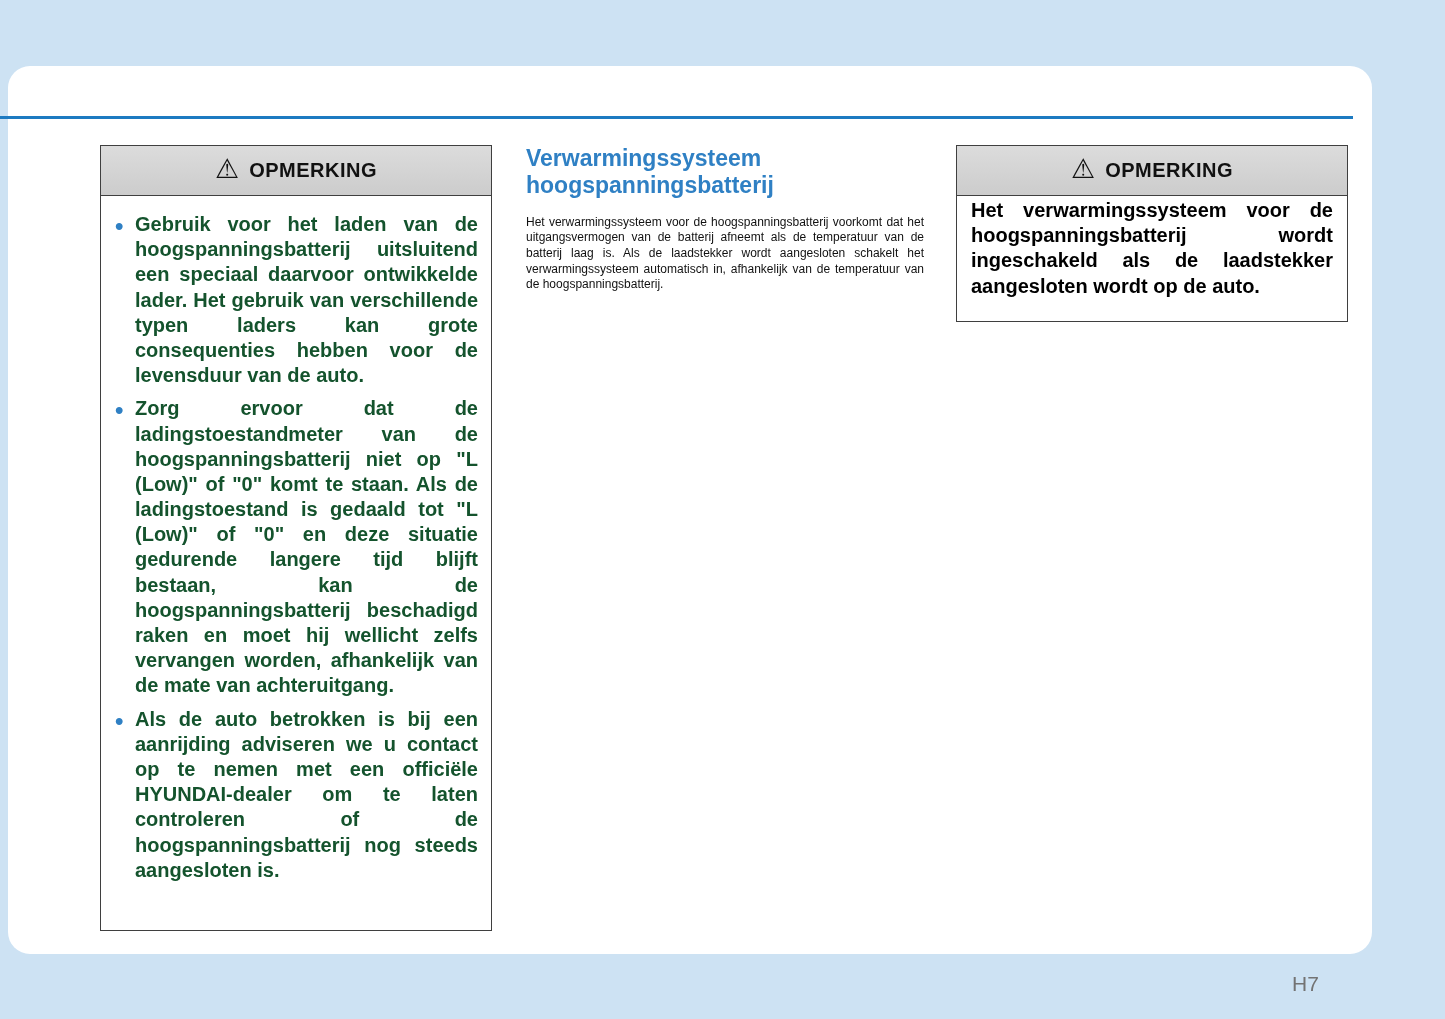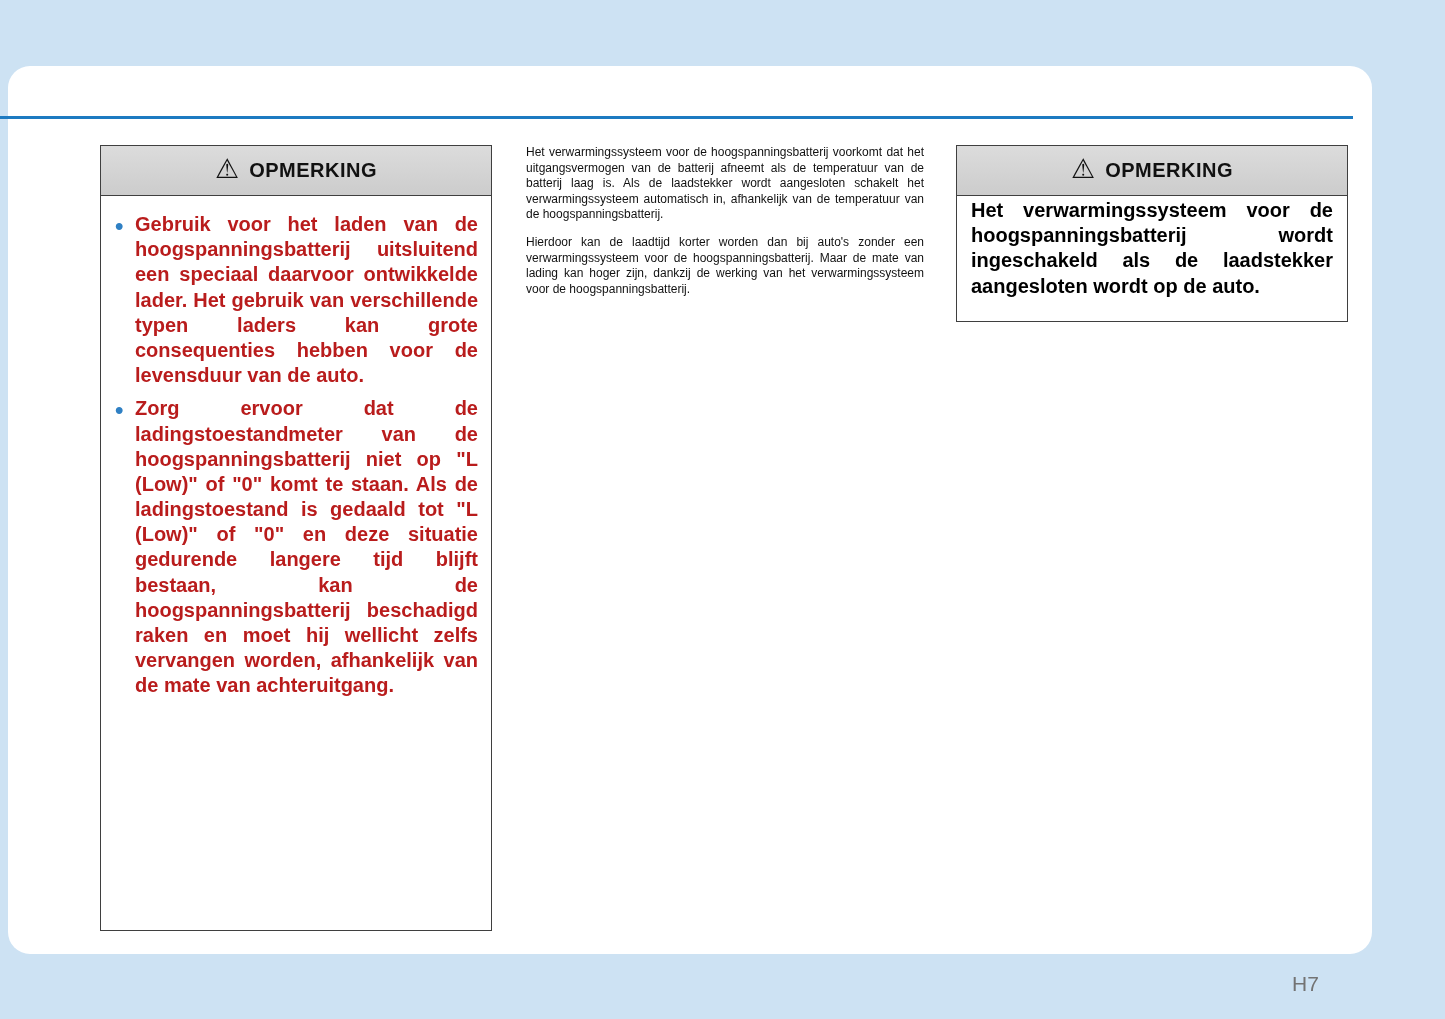--- a/index.html
+++ b/index.html
@@ -49,21 +49,21 @@
     padding:16px 13px 16px 8px;
   }
   .note-list li {
     position:relative;
     padding-left:26px;
     margin-bottom:8px;
     font-size:20px;
     font-weight:bold;
     line-height:1.26;
     text-align:justify;
-    color:#b91c1c;
+    color:#14532d;
   }
   .note-list li::before {
     content:"•";
     position:absolute;
     left:6px; top:-1px;
     color:#2f80c4;
     font-size:24px;
   }
   .note-body {
     padding:2px 14px 8px 14px;
@@ -119,26 +119,29 @@
         <span class="warn-icon">⚠</span>
         <span class="note-title">OPMERKING</span>
       </div>
       <ul class="note-list">
         <li>
           <span>Gebruik voor het laden van de hoogspanningsbatterij uitsluitend een speciaal daarvoor ontwikkelde lader. Het gebruik van verschillende typen laders kan grote consequenties hebben voor de levensduur van de auto.</span>
         </li>
         <li>
           <span>Zorg ervoor dat de ladingstoestandmeter van de hoogspanningsbatterij niet op "L (Low)" of "0" komt te staan. Als de ladingstoestand is gedaald tot "L (Low)" of "0" en deze situatie gedurende langere tijd blijft bestaan, kan de hoogspanningsbatterij beschadigd raken en moet hij wellicht zelfs vervangen worden, afhankelijk van de mate van achteruitgang.</span>
         </li>
+        <li>
+          <span>Als de auto betrokken is bij een aanrijding adviseren we u contact op te nemen met een officiële HYUNDAI-dealer om te laten controleren of de hoogspanningsbatterij nog steeds aangesloten is.</span>
+        </li>
       </ul>
     </aside>
 
     <section class="article">
+      <h2>Verwarmingssysteem hoogspanningsbatterij</h2>
       <p>Het verwarmingssysteem voor de hoogspanningsbatterij voorkomt dat het uitgangsvermogen van de batterij afneemt als de temperatuur van de batterij laag is. Als de laadstekker wordt aangesloten schakelt het verwarmingssysteem automatisch in, afhankelijk van de temperatuur van de hoogspanningsbatterij.</p>
-      <p>Hierdoor kan de laadtijd korter worden dan bij auto's zonder een verwarmingssysteem voor de hoogspanningsbatterij. Maar de mate van lading kan hoger zijn, dankzij de werking van het verwarmingssysteem voor de hoogspanningsbatterij.</p>
     </section>
 
     <aside class="note-box right">
       <div class="note-header">
         <span class="warn-icon">⚠</span>
         <span class="note-title">OPMERKING</span>
       </div>
       <div class="note-body">
         <p>Het verwarmingssysteem voor de hoogspanningsbatterij wordt ingeschakeld als de laadstekker aangesloten wordt op de auto.</p>
       </div>

